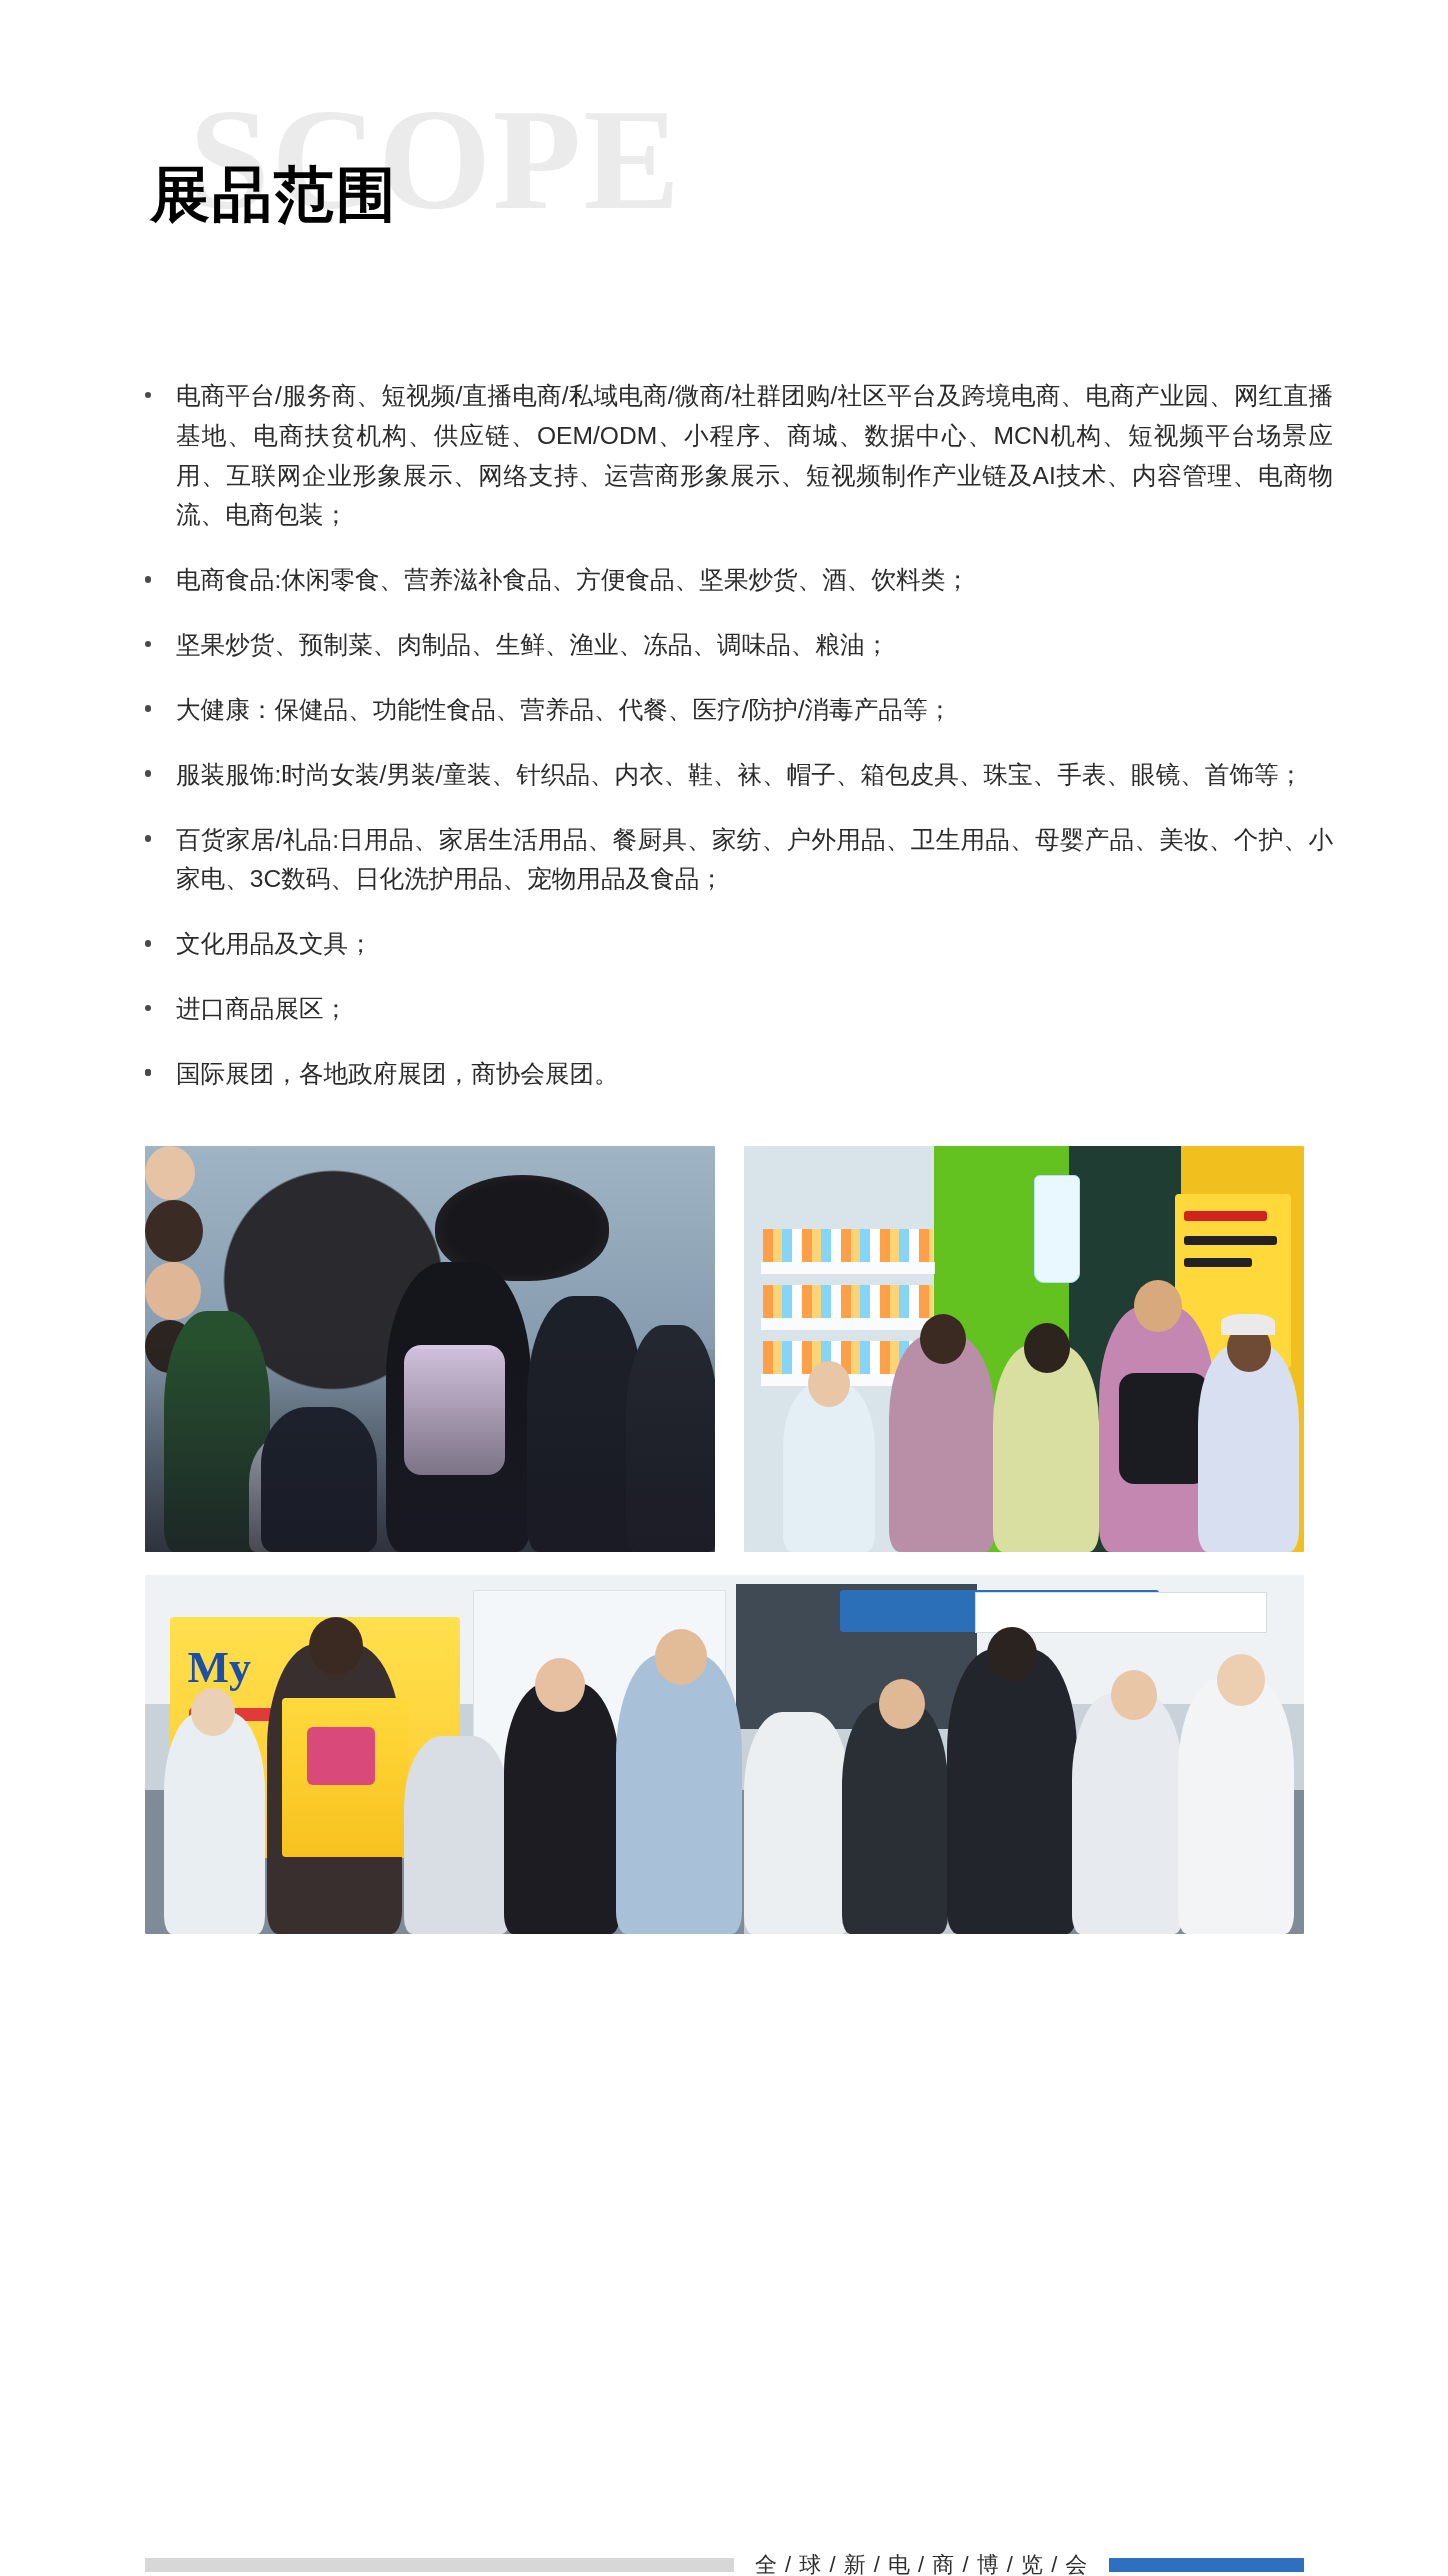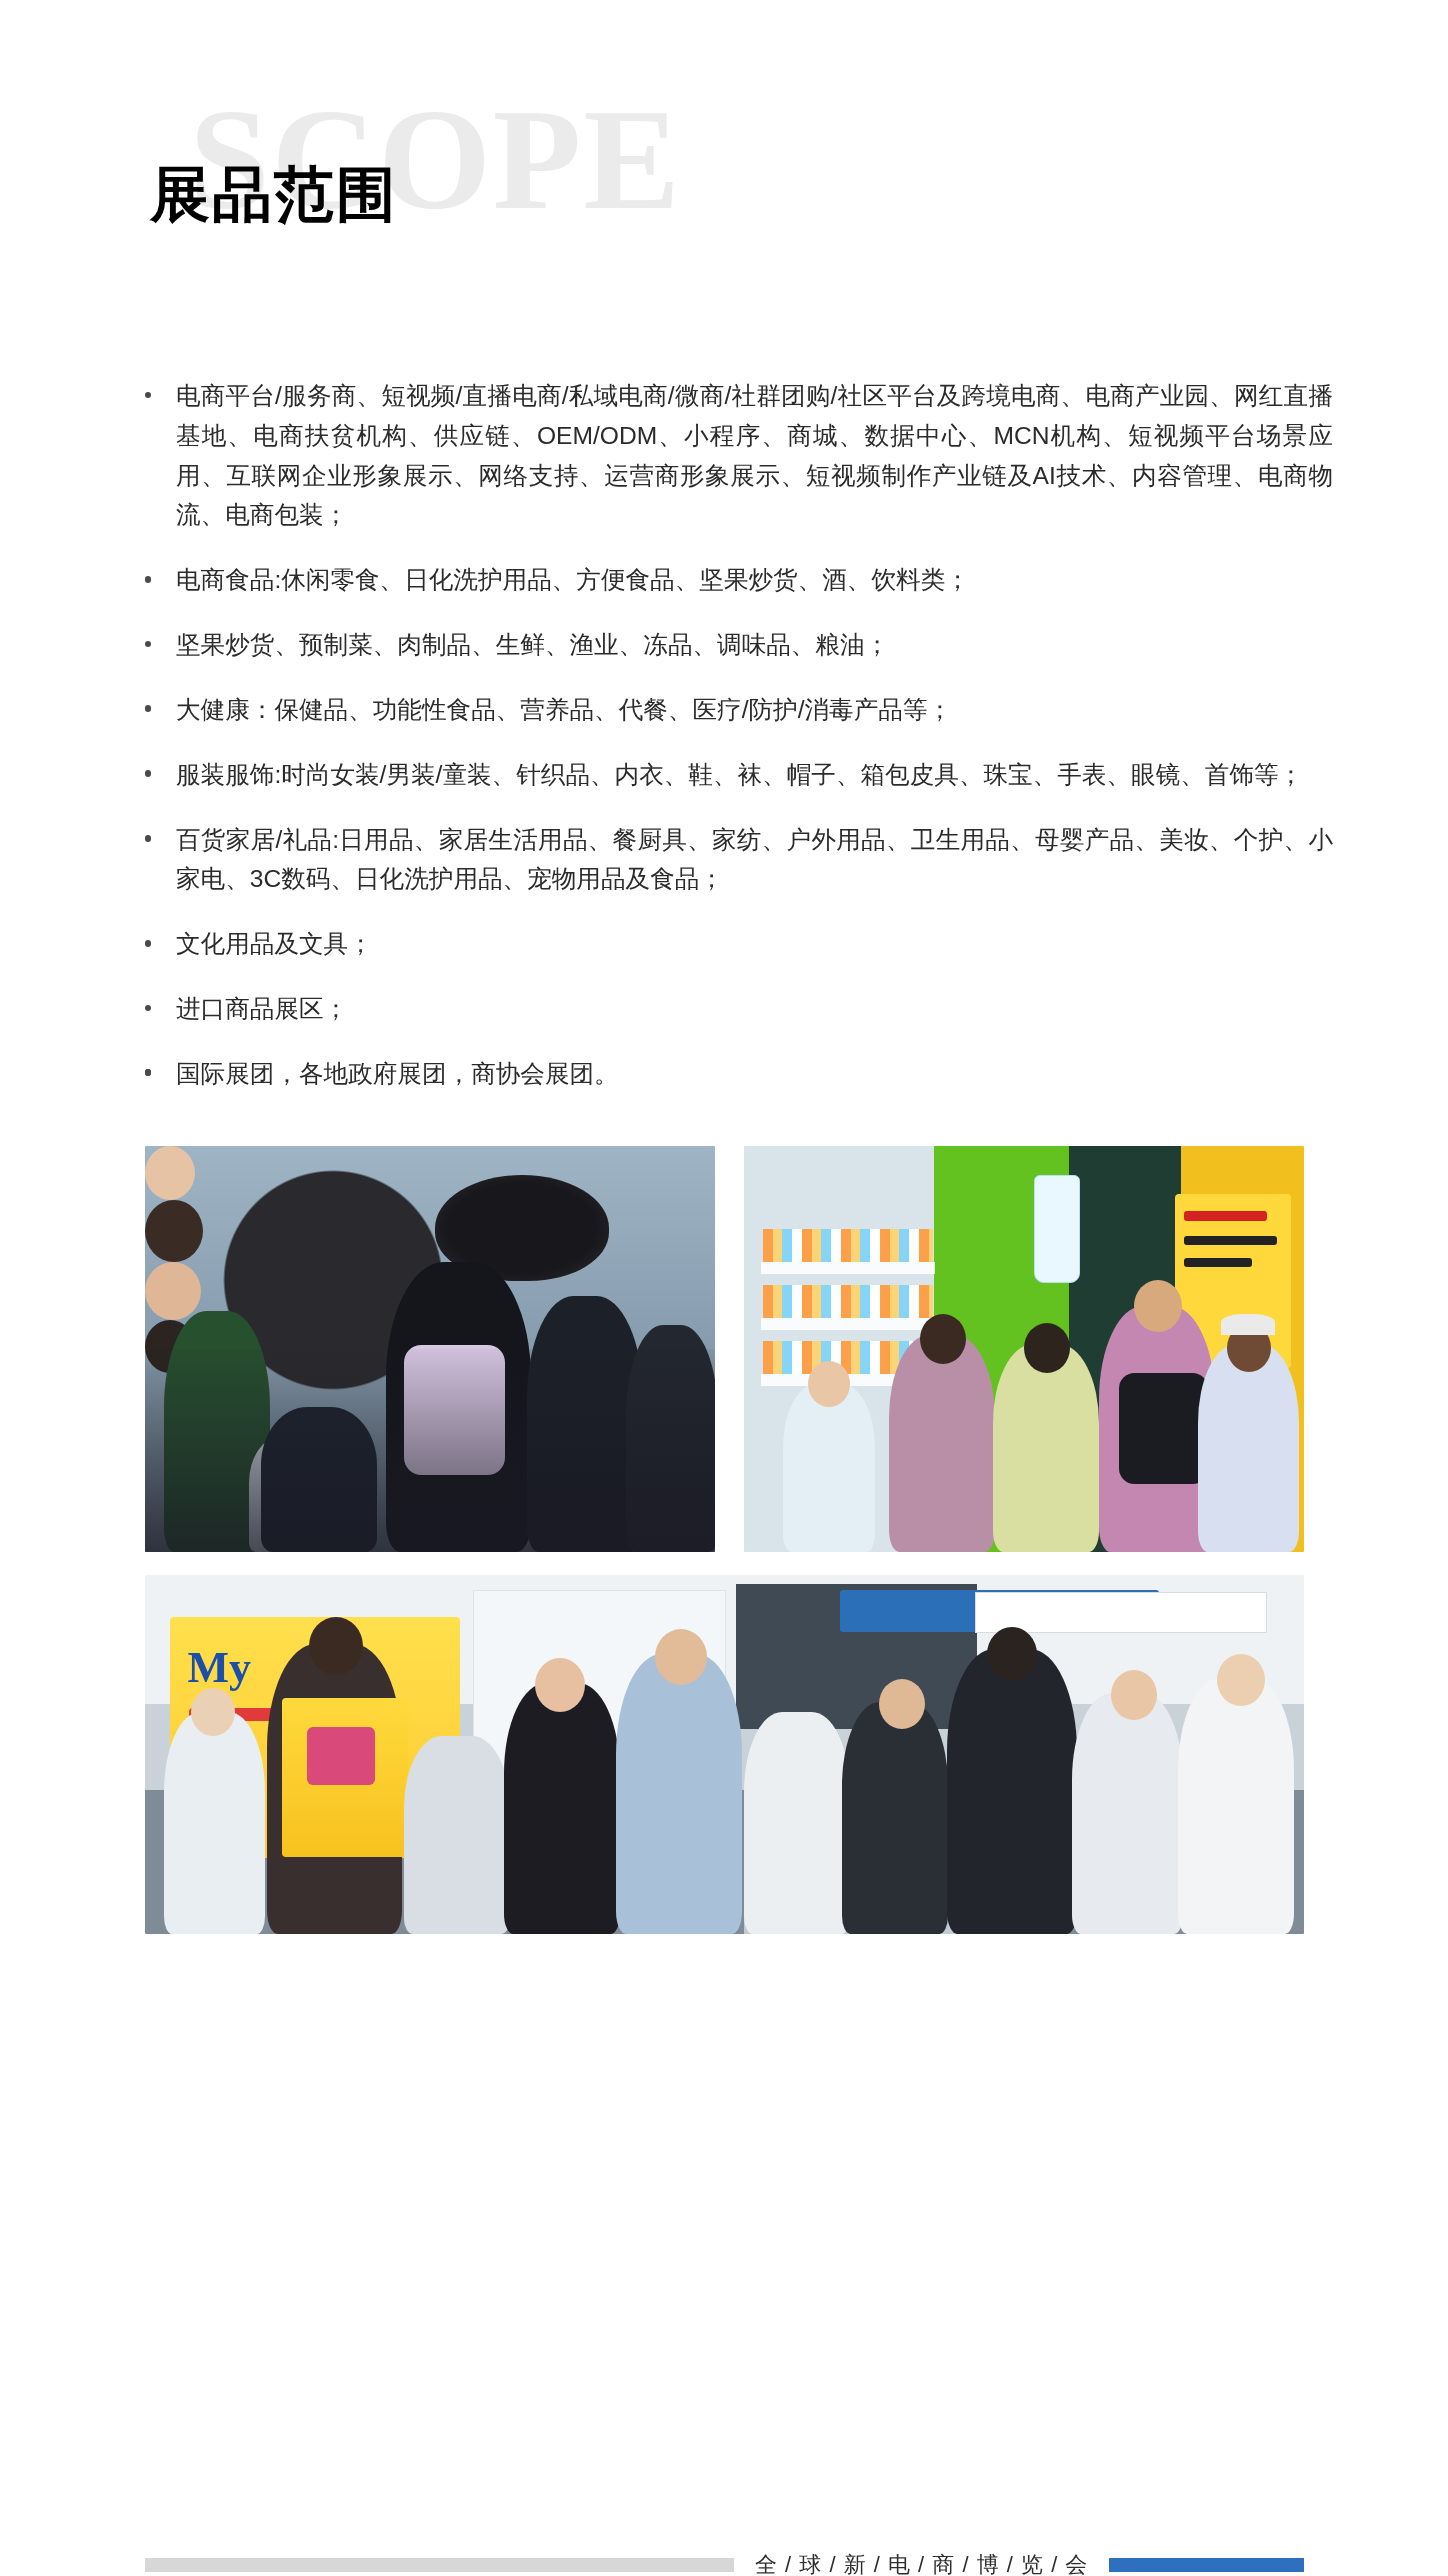--- a/index.html
+++ b/index.html
@@ -273,21 +273,21 @@
     <div class="header-title">展品范围</div>
   </div>
 
   <ul class="scope-list">
     <li class="scope-item">
       <span class="dot"></span>
       <span>电商平台/服务商、短视频/直播电商/私域电商/微商/社群团购/社区平台及跨境电商、电商产业园、网红直播基地、电商扶贫机构、供应链、OEM/ODM、小程序、商城、数据中心、MCN机构、短视频平台场景应用、互联网企业形象展示、网络支持、运营商形象展示、短视频制作产业链及AI技术、内容管理、电商物流、电商包装；</span>
     </li>
     <li class="scope-item">
       <span class="dot"></span>
-      <span>电商食品:休闲零食、日化洗护用品、方便食品、坚果炒货、酒、饮料类；</span>
+      <span>电商食品:休闲零食、营养滋补食品、方便食品、坚果炒货、酒、饮料类；</span>
     </li>
     <li class="scope-item">
       <span class="dot"></span>
       <span>坚果炒货、预制菜、肉制品、生鲜、渔业、冻品、调味品、粮油；</span>
     </li>
     <li class="scope-item">
       <span class="dot"></span>
       <span>大健康：保健品、功能性食品、营养品、代餐、医疗/防护/消毒产品等；</span>
     </li>
     <li class="scope-item">

